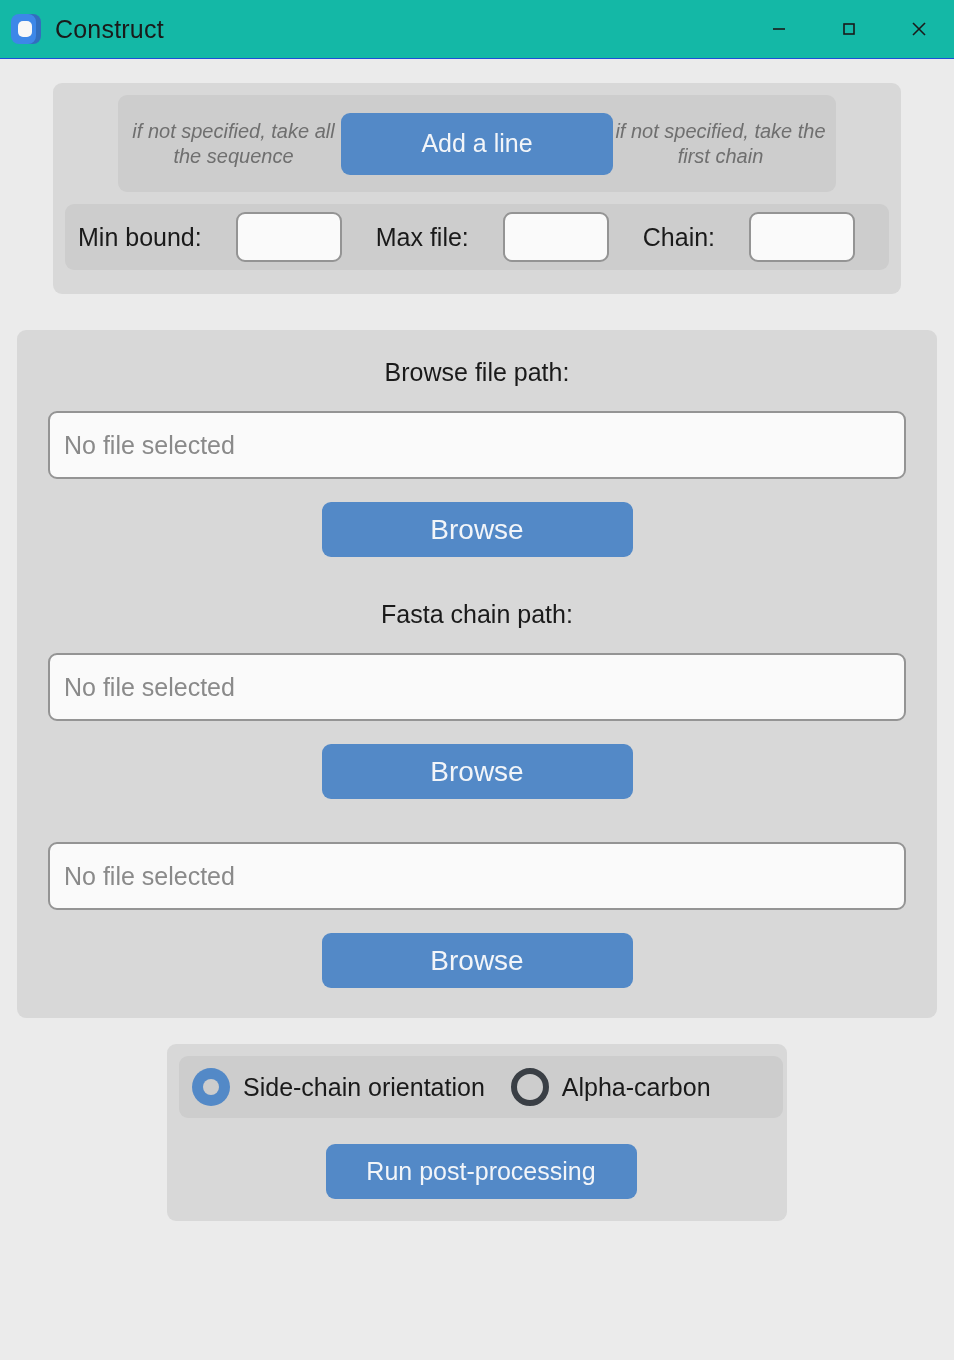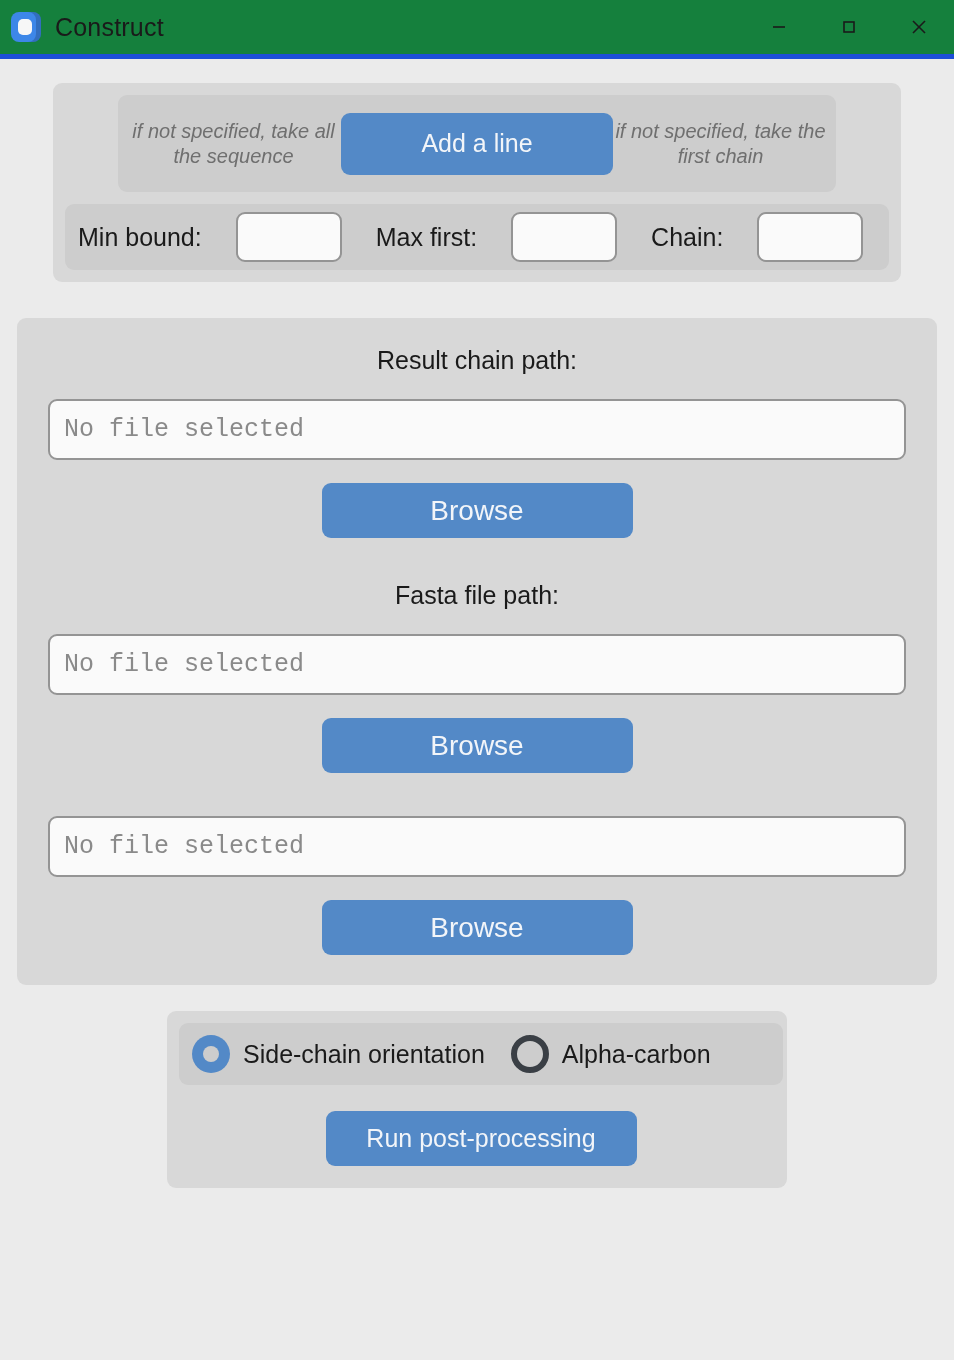--- a/index.html
+++ b/index.html
@@ -9,24 +9,24 @@
     height: 1360px;
     overflow: hidden;
     background: #ebebeb;
     font-family: "Liberation Sans", sans-serif;
     -webkit-font-smoothing: antialiased;
   }
 
   
   .titlebar {
     height: 59px;
-    background: #15803d;
-    display: flex;
-    align-items: center;
-    border-bottom: 5px solid #1d4ed8;
+    background: #14b8a6;
+    display: flex;
+    align-items: center;
+    border-bottom: 1px solid #1d4ed8;
     box-sizing: border-box;
     text-align: right;
   }
   .app-icon {
     width: 30px;
     height: 30px;
     margin-left: 11px;
     border-radius: 8px;
     background: #3d87e8;
     box-shadow: inset -5px 0 0 0 rgba(0,0,0,0.18);
@@ -68,21 +68,21 @@
     border-radius: 9px;
   }
   .subpanel {
     background: #cdcdcd;
     border-radius: 9px;
   }
 
   
   .top-panel {
     margin: 24px 53px 0 53px;
-    padding: 12px 12px 12px 12px;
+    padding: 12px 12px 24px 12px;
     box-sizing: border-box;
     width: 848px;
   }
   .addline-row {
     margin: 0 53px 0 53px;
     height: 97px;
     display: flex;
     align-items: center;
     justify-content: center;
     gap: 0px;
@@ -152,26 +152,26 @@
   }
   .field-label {
     text-align: center;
     font-size: 25px;
     color: #1a1a1a;
     margin: 0 0 24px 0;
   }
   .file-input {
     display: block;
     width: 100%;
-    height: 61px;
+    height: 68px;
     background: #fafafa;
     border: 2px solid #949494;
     border-radius: 9px;
     box-sizing: border-box;
-    font-family: Liberation Mono, monospace;
+    font-family: Liberation Sans, sans-serif;
     font-size: 25px;
     color: #1a1a1a;
     padding: 8px 14px;
     outline: none;
   }
   .file-input::placeholder { color: #8a8a8a; opacity: 1; }
   .browse-wrap {
     display: flex;
     justify-content: center;
     margin-top: 23px;
@@ -276,42 +276,42 @@
     <div class="hint">if not specified,
 take all the sequence</div>
     <button class="btn btn-addline">Add a line</button>
     <div class="hint">if not specified,
 take the first chain</div>
   </div>
 
   <div class="subpanel bounds-row">
     <span class="bound-label">Min bound:</span>
     <input class="small-input" type="text" value="" style="">
-    <span class="bound-label">Max first:</span>
+    <span class="bound-label">Max file:</span>
     <input class="small-input" type="text" value="" style="">
     <span class="bound-label">Chain:</span>
     <input class="small-input" type="text" value="" style="">
   </div>
 
 </div>
 
 <div class="panel files-panel">
 
   <div>
-    <div class="field-label">Result chain path:</div>
+    <div class="field-label">Browse file path:</div>
     <input class="file-input" type="text" readonly="" placeholder="No file selected" style="">
     <div class="browse-wrap">
       <button class="btn btn-browse">Browse</button>
     </div>
   </div>
 
   <div class="spacer-block"></div>
 
   <div>
-    <div class="field-label">Fasta file path:</div>
+    <div class="field-label">Fasta chain path:</div>
     <input class="file-input" type="text" readonly="" placeholder="No file selected" style="">
     <div class="browse-wrap">
       <button class="btn btn-browse">Browse</button>
     </div>
   </div>
 
   <div class="spacer-block"></div>
 
   <div>
     <input class="file-input" type="text" readonly="" placeholder="No file selected" style="">

